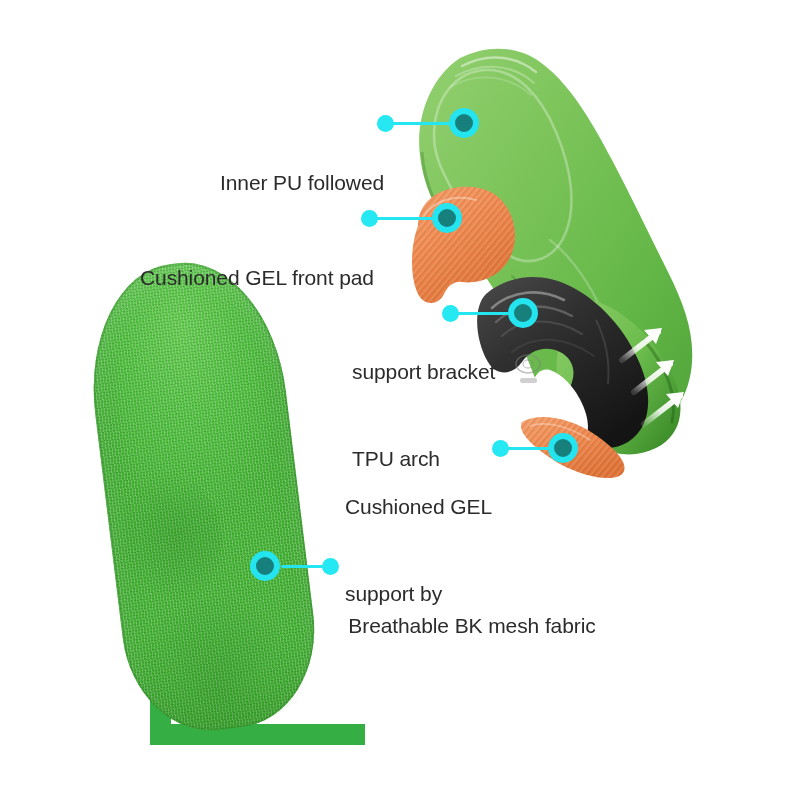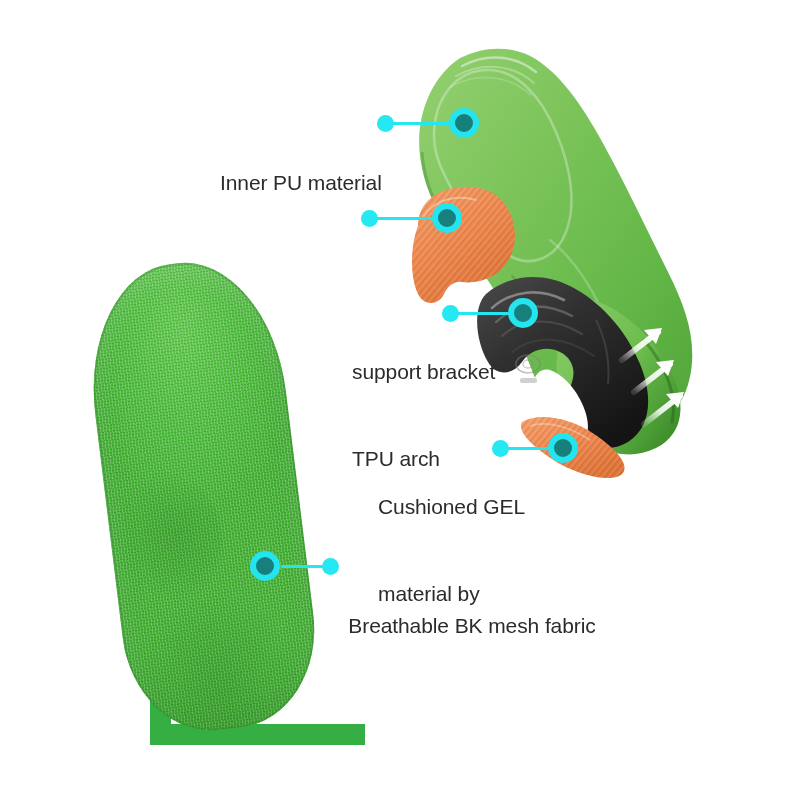--- a/index.html
+++ b/index.html
@@ -316,41 +316,44 @@
         </g>
         <g>
           <path d="M244 384 L280 356" stroke="url(#arrowFade)" stroke-width="6" stroke-linecap="round" fill="none"></path>
           <path d="M284 352 L266 354 L278 368 Z" fill="#ffffff"></path>
         </g>
       </g>
     </svg>
   </div>
 
   <div class="callout-label right-side" style="left:220px; top:110px; width:160px;">
-    <div>Inner PU material</div>
+    <div>Inner PU followed</div>
   </div>
   <div class="leader-dot" style="left:377px; top:115px;"></div>
   <div class="leader-line" style="left:392px; top:122px; width:66px;"></div>
   <div class="anchor-ring" style="left:449px; top:108px;"></div>
 
+  <div class="callout-label right-side" style="left:140px; top:205px; width:230px;">
+    <div>Cushioned GEL front pad</div>
+  </div>
   <div class="leader-dot" style="left:361px; top:210px;"></div>
   <div class="leader-line" style="left:376px; top:217px; width:64px;"></div>
   <div class="anchor-ring" style="left:432px; top:203px;"></div>
 
   <div class="callout-label right-side" style="left:352px; top:299px; width:150px;">
     <div>support bracket</div>
     <div>TPU arch</div>
   </div>
   <div class="leader-dot" style="left:442px; top:305px;"></div>
   <div class="leader-line" style="left:457px; top:312px; width:56px;"></div>
   <div class="anchor-ring" style="left:508px; top:298px;"></div>
 
-  <div class="callout-label right-side" style="left:345px; top:434px; width:160px;margin-left:33px;">
+  <div class="callout-label right-side" style="left:345px; top:434px; width:160px;">
     <div>Cushioned GEL</div>
-    <div>material by</div>
+    <div>support by</div>
   </div>
   <div class="leader-dot" style="left:492px; top:440px;"></div>
   <div class="leader-line" style="left:507px; top:447px; width:46px;"></div>
   <div class="anchor-ring" style="left:548px; top:433px;"></div>
 
   <div class="anchor-ring" style="left:250px; top:551px;"></div>
   <div class="leader-line" style="left:281px; top:565px; width:44px;"></div>
   <div class="leader-dot" style="left:322px; top:558px;"></div>
   <div class="callout-label left-side" style="left:347px; top:553px; width:250px; text-align:center;">
     <div>Breathable BK mesh fabric</div>

